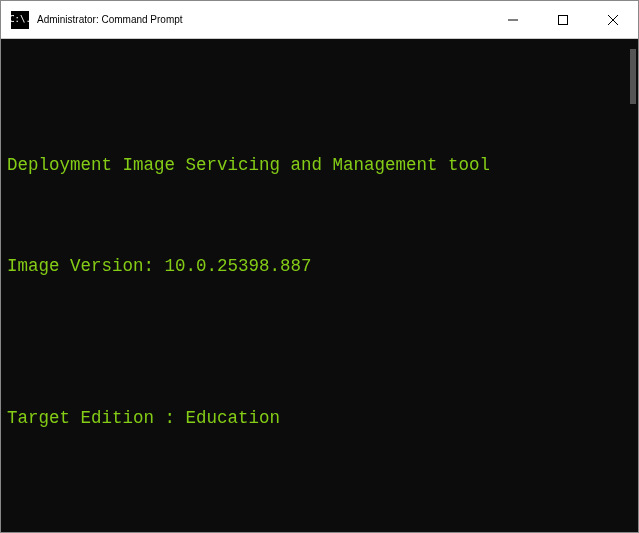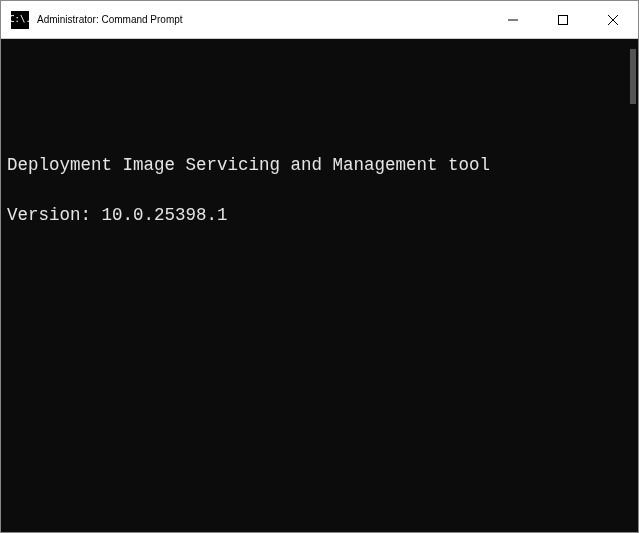--- a/index.html
+++ b/index.html
@@ -55,21 +55,21 @@
       justify-content: center;
       font-family: "Segoe UI Symbol", sans-serif;
       font-size: 12px;
       color: #000;
       cursor: default;
     }
     .win-btn svg { stroke: #000; stroke-width: 1; fill: none; }
     .terminal {
       flex: 1;
       background: #0c0c0c;
-      color: #e5e5e5;
+      color: #84cc16;
       font-family: Consolas, "Courier New", monospace;
       font-size: 17.5px;
       line-height: 1.45;
       padding: 12px 6px 6px 6px;
       white-space: pre;
       overflow: hidden;
       position: relative;
     }
     .scrollbar {
       position: absolute;
@@ -107,24 +107,25 @@
             <line x1="11" y1="1" x2="1" y2="11"></line>
           </svg>
       </div>
     </div>
   </div>
 
   <div class="terminal">
     <div class="scrollbar"></div>
 <div class="line"> </div>
 <div class="line">Deployment Image Servicing and Management tool</div>
-<div class="line"><span>Version: </span><span>10.0.25398.1</span></div>
+<div class="line"> </div>
+<div class="line"><span>Image Version: </span><span>10.0.25398.887</span></div>
 <div class="line"> </div>
 <div class="line"> </div>
-<div class="line"> </div>
+<div class="line"><span>Target Edition : </span><span>Education</span></div>
 
 
 
 
 
 
 
 
 
 

